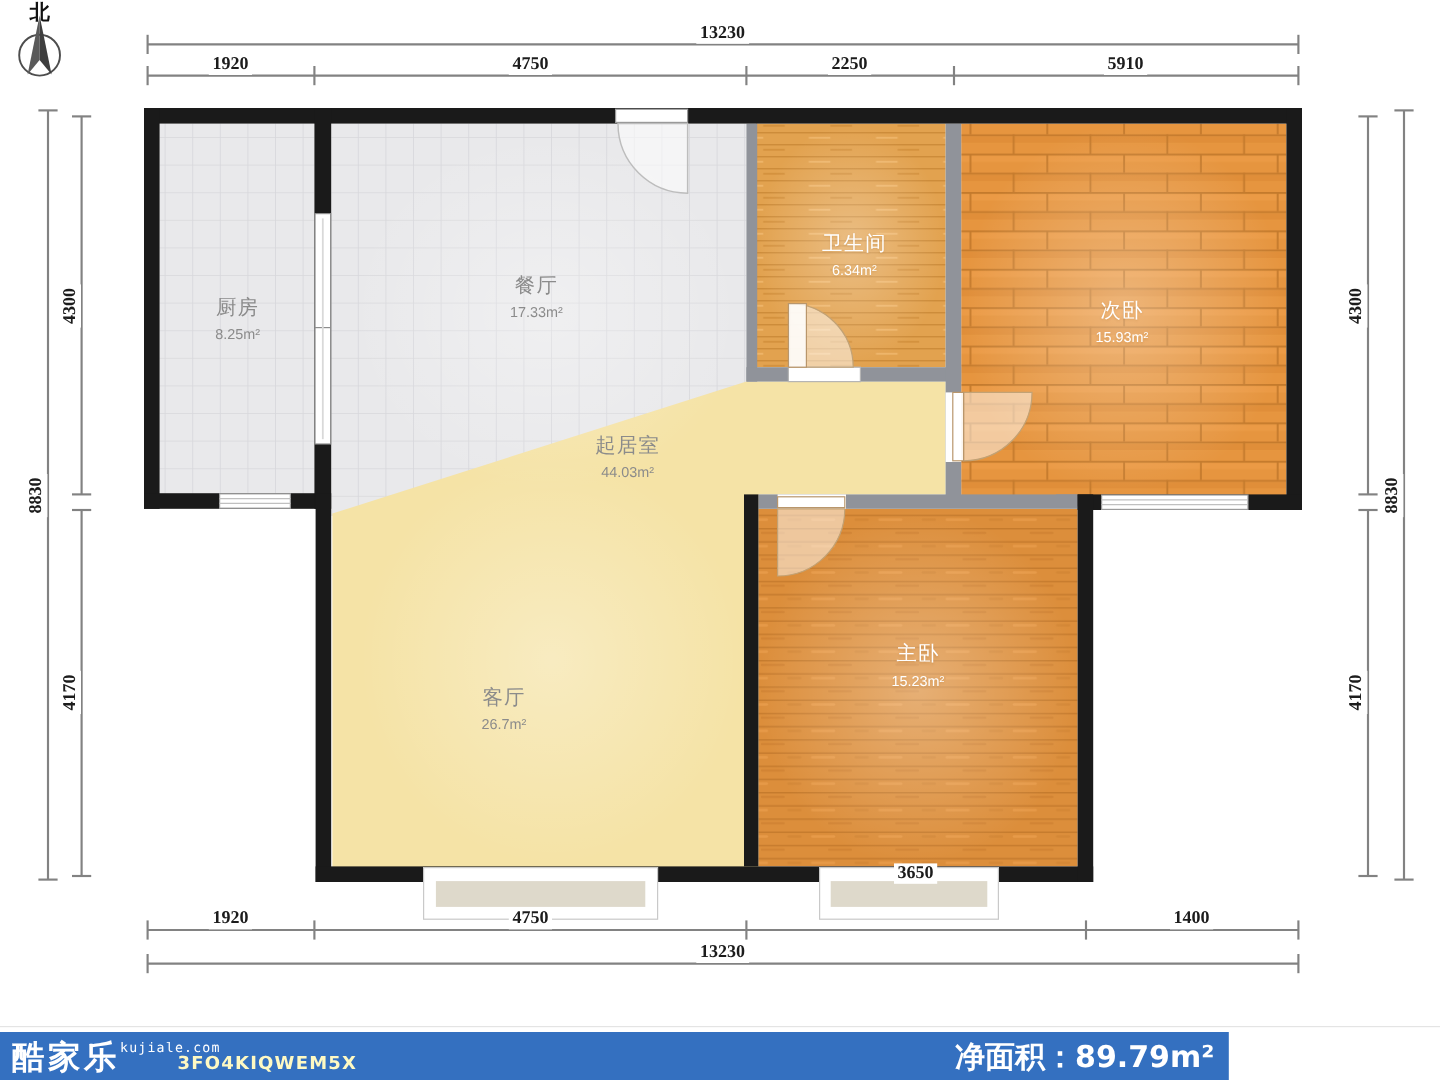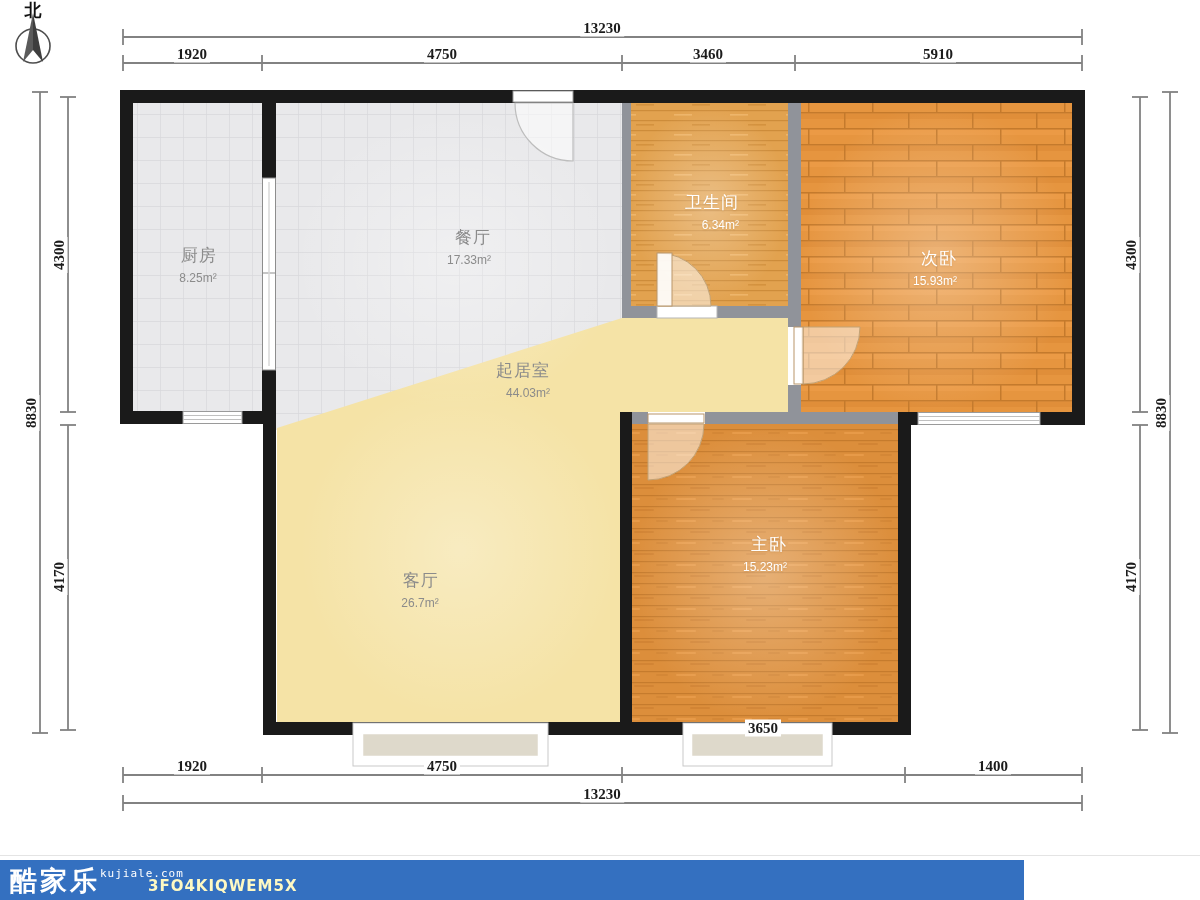--- a/index.html
+++ b/index.html
@@ -4,21 +4,21 @@
 <style>
   html,body{margin:0;padding:0;background:#fff;}
   #stage{position:relative;width:1200px;height:900px;background:#ffffff;overflow:hidden;
          font-family:"Liberation Sans",sans-serif;}
   #plan-svg{position:absolute;left:0;top:0;}
   
   .dim{position:absolute;font:bold 15px "Liberation Serif",serif;color:#1c1c1c;
        background:#fff;padding:0 3px;white-space:nowrap;transform:translate(-50%,-50%);}
   .dim.rot{transform:translate(-50%,-50%) rotate(-90deg);}
   
-  .room-label{position:absolute;transform:translate(-50%,-50%);text-align:right;line-height:1.5;}
+  .room-label{position:absolute;transform:translate(-50%,-50%);text-align:center;line-height:1.5;}
   .room-label .nm{display:block;font-size:17px;letter-spacing:1px;}
   .room-label .ar{display:block;font-size:12px;}
   .room-label.gray{color:#8b8b8b;}
   .room-label.white{color:#ffffff;text-shadow:0 1px 2px rgba(150,90,20,.25);}
   
   .north-label{position:absolute;left:33px;top:10px;transform:translate(-50%,-50%);
                font:bold 17px "Liberation Sans",sans-serif;color:#111;}
   
   .sep{position:absolute;left:0;top:855px;width:1200px;height:1px;background:#e4e4e4;}
   .footer{position:absolute;left:0;top:860px;width:1024px;height:40px;background:#3470c0;}
@@ -207,39 +207,39 @@
       <polygon points="33,13 23,62 33,50" fill="#5a5a5a"></polygon>
       <polygon points="33,13 43,62 33,50" fill="#3e3e3e"></polygon>
     </g>
   </svg>
 
   <div class="north-label">北</div>
 
   <div class="dim" style="left:602px;top:28px">13230</div>
   <div class="dim" style="left:192px;top:54px">1920</div>
   <div class="dim" style="left:442px;top:54px">4750</div>
-  <div class="dim" style="left:708px;top:54px">3460</div>
+  <div class="dim" style="left:708px;top:54px">2250</div>
   <div class="dim" style="left:938px;top:54px">5910</div>
   <div class="dim" style="left:192px;top:766px">1920</div>
   <div class="dim" style="left:442px;top:766px">4750</div>
   <div class="dim" style="left:763px;top:728px">3650</div>
   <div class="dim" style="left:993px;top:766px">1400</div>
   <div class="dim" style="left:602px;top:794px">13230</div>
   <div class="dim rot" style="left:31px;top:413px">8830</div>
   <div class="dim rot" style="left:59px;top:255px">4300</div>
   <div class="dim rot" style="left:59px;top:577px">4170</div>
   <div class="dim rot" style="left:1131px;top:255px">4300</div>
   <div class="dim rot" style="left:1131px;top:577px">4170</div>
   <div class="dim rot" style="left:1161px;top:413px">8830</div>
 
   <div class="room-label gray" style="left:198px;top:265px">
     <span class="nm">厨房</span>
     <span class="ar">8.25m²</span>
   </div>
-  <div class="room-label gray" style="left:469px;top:247px">
+  <div class="room-label gray" style="left:447px;top:247px">
     <span class="nm">餐厅</span>
     <span class="ar">17.33m²</span>
   </div>
   <div class="room-label white" style="left:712px;top:212px">
     <span class="nm">卫生间</span>
     <span class="ar">6.34m²</span>
   </div>
   <div class="room-label white" style="left:935px;top:268px">
     <span class="nm">次卧</span>
     <span class="ar">15.93m²</span>
@@ -255,15 +255,16 @@
   <div class="room-label white" style="left:765px;top:554px">
     <span class="nm">主卧</span>
     <span class="ar">15.23m²</span>
   </div>
 
   <div class="sep"></div>
   <div class="footer">
     <span class="brand">酷家乐</span>
     <span class="site">kujiale.com</span>
     <span class="code">3FO4KIQWEM5X</span>
+    <span class="netarea">净面积：89.79m²</span>
   </div>
 
 </div>
 
 </body></html>

